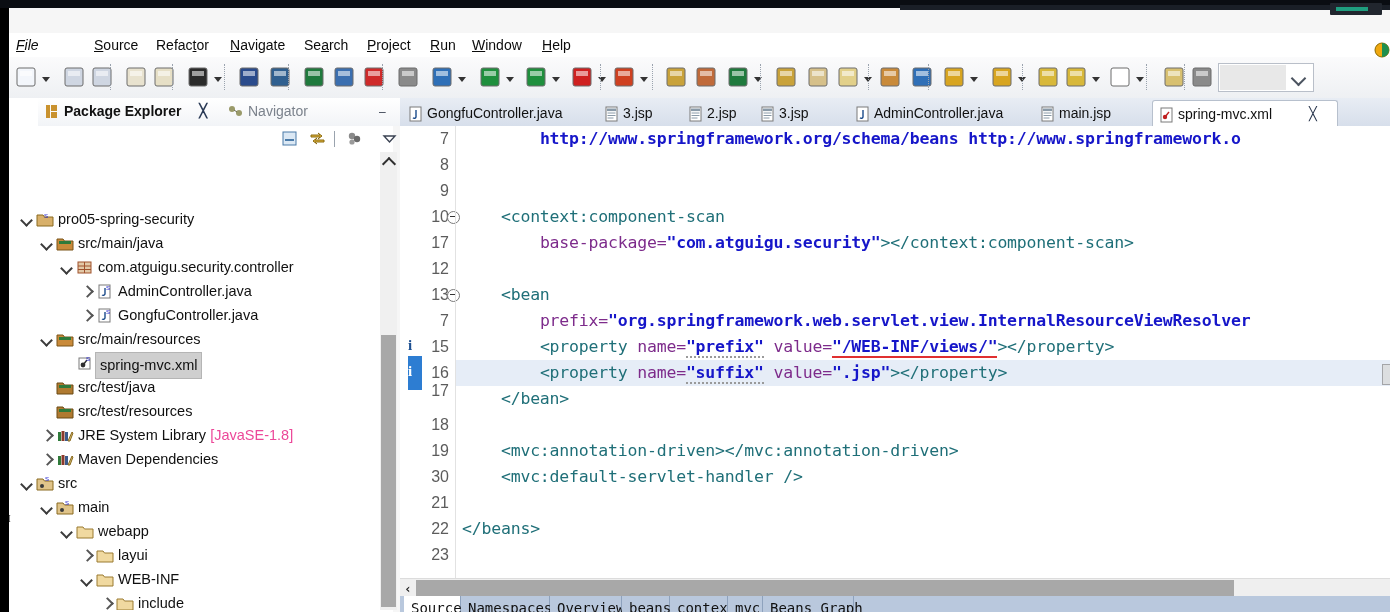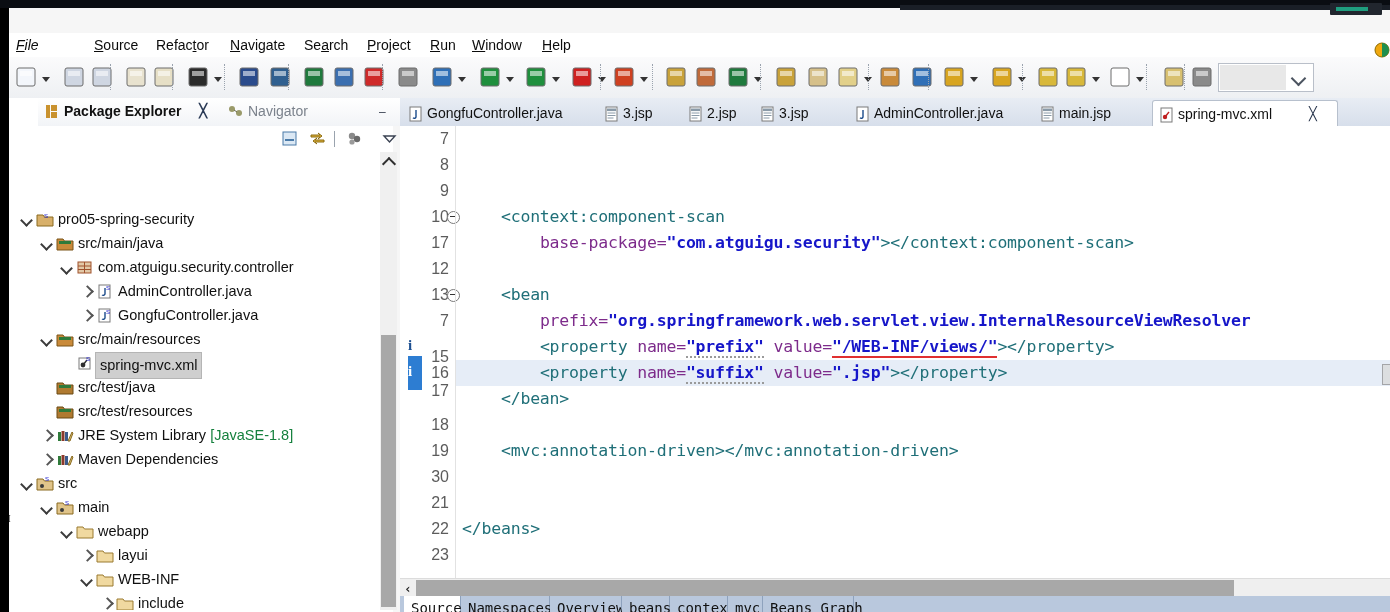--- a/index.html
+++ b/index.html
@@ -58,21 +58,21 @@
   .pe-toolrow{position:absolute;left:0;top:28px;width:384px;height:26px;background:#fff;}
   .pe-tool{position:absolute;top:4px;}
 
   .tree{position:absolute;left:1px;top:54px;width:370px;height:458px;background:#fff;overflow:hidden;}
   .node{position:absolute;height:23px;line-height:23px;white-space:nowrap;font-size:14.5px;color:#101010;}
   .node .twist{position:absolute;width:14px;height:23px;}
   .node .twist.open:after{content:"";position:absolute;left:2px;top:8px;width:7px;height:7px;border-right:2px solid #3b3b3b;border-bottom:2px solid #3b3b3b;transform:rotate(45deg);}
   .node .twist.closed:after{content:"";position:absolute;left:3px;top:7px;width:7px;height:7px;border-right:2px solid #555;border-top:2px solid #555;transform:rotate(45deg);}
   .node .ico{position:absolute;left:16px;top:3px;width:18px;height:17px;}
   .node .lbl{position:absolute;left:38px;top:0;}
-  .node .lbl .dim{color:#15803d;}
+  .node .lbl .dim{color:#ec4899;}
   .node.sel .lbl{background:#cfcfcf;padding:1px 4px;margin-left:-3px;border:1px solid #b5b5b5;}
 
   
   .tsb{position:absolute;left:371px;top:54px;width:17px;height:458px;background:#f0f0f0;}
   .tsb .up{position:absolute;left:0;top:0;width:17px;height:17px;background:#f0f0f0;}
   .tsb .up:after{content:"";position:absolute;left:4px;top:7px;width:8px;height:8px;border-left:2px solid #2f2f2f;border-top:2px solid #2f2f2f;transform:rotate(45deg);}
   .tsb .thumb{position:absolute;left:1px;top:183px;width:15px;height:272px;background:#a8a8a8;}
 
   
   .ed{position:absolute;left:400px;top:98px;width:990px;height:514px;background:#fff;}
@@ -570,50 +570,50 @@
           <div class="ln" style="top: 2px; line-height: 22px;">7</div>
           <div class="ln" style="top: 28px; line-height: 22px;">8</div>
           <div class="ln" style="top: 54px; line-height: 22px;">9</div>
           <div class="ln" style="top: 80px; line-height: 22px;">10</div>
           <div class="fold" style="top: 85px;"></div>
           <div class="ln" style="top: 106px; line-height: 22px;">17</div>
           <div class="ln" style="top: 132px; line-height: 22px;">12</div>
           <div class="ln" style="top: 158px; line-height: 22px;">13</div>
           <div class="fold" style="top: 163px;"></div>
           <div class="ln" style="top: 184px; line-height: 22px;">7</div>
-          <div class="ln" style="top: 220px; line-height: 22px;">15</div>
+          <div class="ln" style="top: 210px; line-height: 22px;">15</div>
           <div class="imark" style="top: 211px;">i</div>
           <div class="ln" style="top: 236px; line-height: 22px;">16</div>
           <div class="changebar" style="top: 230px; height: 34px;"></div>
           <div class="imark" style="top: 237px; color: rgb(255, 255, 255);">i</div>
           <div class="ln" style="top: 254px; line-height: 22px;">17</div>
           <div class="ln" style="top: 288px; line-height: 22px;">18</div>
           <div class="ln" style="top: 314px; line-height: 22px;">19</div>
           <div class="ln" style="top: 340px; line-height: 22px;">30</div>
           <div class="ln" style="top: 366px; line-height: 22px;">21</div>
           <div class="ln" style="top: 392px; line-height: 22px;">22</div>
           <div class="ln" style="top: 418px; line-height: 22px;">23</div>
         </div>
       <div class="vline"></div>
       <div id="codelines">
-          <div class="cline" style="top: 0px; left: 62px;"><span class="t-plain">        </span></div>
+          <div class="cline" style="top: 0px; left: 62px;"><span class="t-plain">        </span><span class="t-url">http://www.springframework.org/schema/beans http://www.springframework.o</span></div>
           <div class="cline" style="top: 26px; left: 62px;"><span class="t-plain">        </span></div>
           <div class="cline" style="top: 52px; left: 62px;"></div>
           <div class="cline" style="top: 78px; left: 62px;"><span class="t-plain">    </span><span class="t-tag">&lt;context:component-scan</span></div>
           <div class="cline" style="top: 104px; left: 62px;"><span class="t-plain">        </span><span class="t-attr">base-package=</span><span class="t-val">"com.atguigu.security"</span><span class="t-tag">&gt;&lt;/context:component-scan&gt;</span></div>
           <div class="cline" style="top: 130px; left: 62px;"></div>
           <div class="cline" style="top: 156px; left: 62px;"><span class="t-plain">    </span><span class="t-tag">&lt;bean</span></div>
           <div class="cline" style="top: 182px; left: 62px;"><span class="t-plain">        </span><span class="t-attr">prefix=</span><span class="t-val">"org.springframework.web.servlet.view.InternalResourceViewResolver</span></div>
           <div class="cline" style="top: 208px; left: 62px;"><span class="t-plain">        </span><span class="t-tag">&lt;property </span><span class="t-attr">name=</span><span class="t-val t-spell">"prefix"</span><span class="t-plain"> </span><span class="t-attr">value=</span><span class="t-val t-under">"/WEB-INF/views/"</span><span class="t-tag">&gt;&lt;/property&gt;</span></div>
           <div class="hl" style="top: 234px; width: 934px;"></div>
           <div class="cline" style="top: 234px; left: 62px;"><span class="t-plain">        </span><span class="t-tag">&lt;property </span><span class="t-attr">name=</span><span class="t-val t-spell">"suffix"</span><span class="t-plain"> </span><span class="t-attr">value=</span><span class="t-val">".jsp"</span><span class="t-tag">&gt;</span><span class="t-tag">&lt;/property&gt;</span></div>
           <div class="cline" style="top: 260px; left: 62px;"><span class="t-plain">    </span><span class="t-tag">&lt;/bean&gt;</span></div>
           <div class="cline" style="top: 286px; left: 62px;"></div>
           <div class="cline" style="top: 312px; left: 62px;"><span class="t-plain">    </span><span class="t-tag">&lt;mvc:annotation-driven&gt;&lt;/mvc:annotation-driven&gt;</span></div>
-          <div class="cline" style="top: 338px; left: 62px;"><span class="t-plain">    </span></div>
+          <div class="cline" style="top: 338px; left: 62px;"><span class="t-plain">    </span><span class="t-tag">&lt;mvc:default-servlet-handler /&gt;</span></div>
           <div class="cline" style="top: 364px; left: 62px;"></div>
           <div class="cline" style="top: 390px; left: 62px;"><span class="t-tag">&lt;/beans&gt;</span></div>
           <div class="cline" style="top: 416px; left: 62px;"></div>
           <div class="selbox" style="left: 982px; top: 238px; width: 12px; height: 19px;"></div>
         </div>
 
       <div class="ehsb">
         <span class="lt">‹</span>
         <div class="thumb"></div>
       </div>

